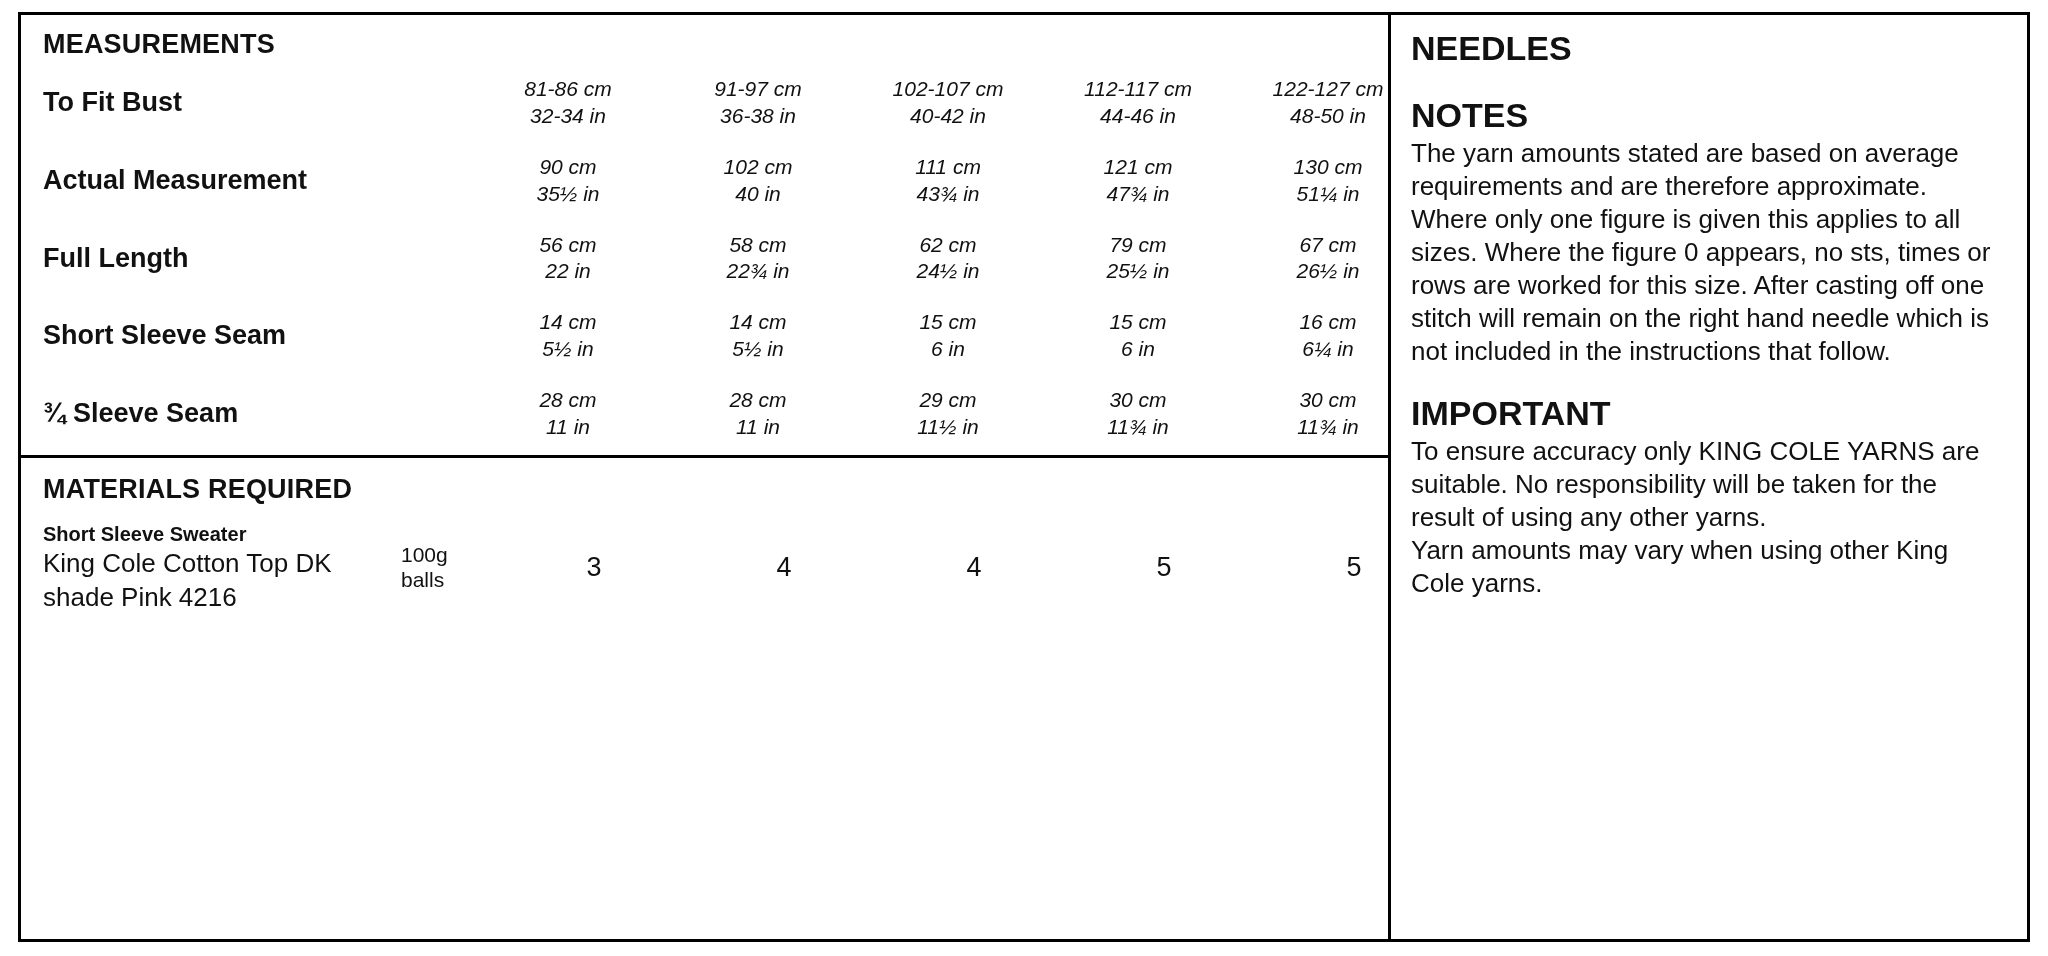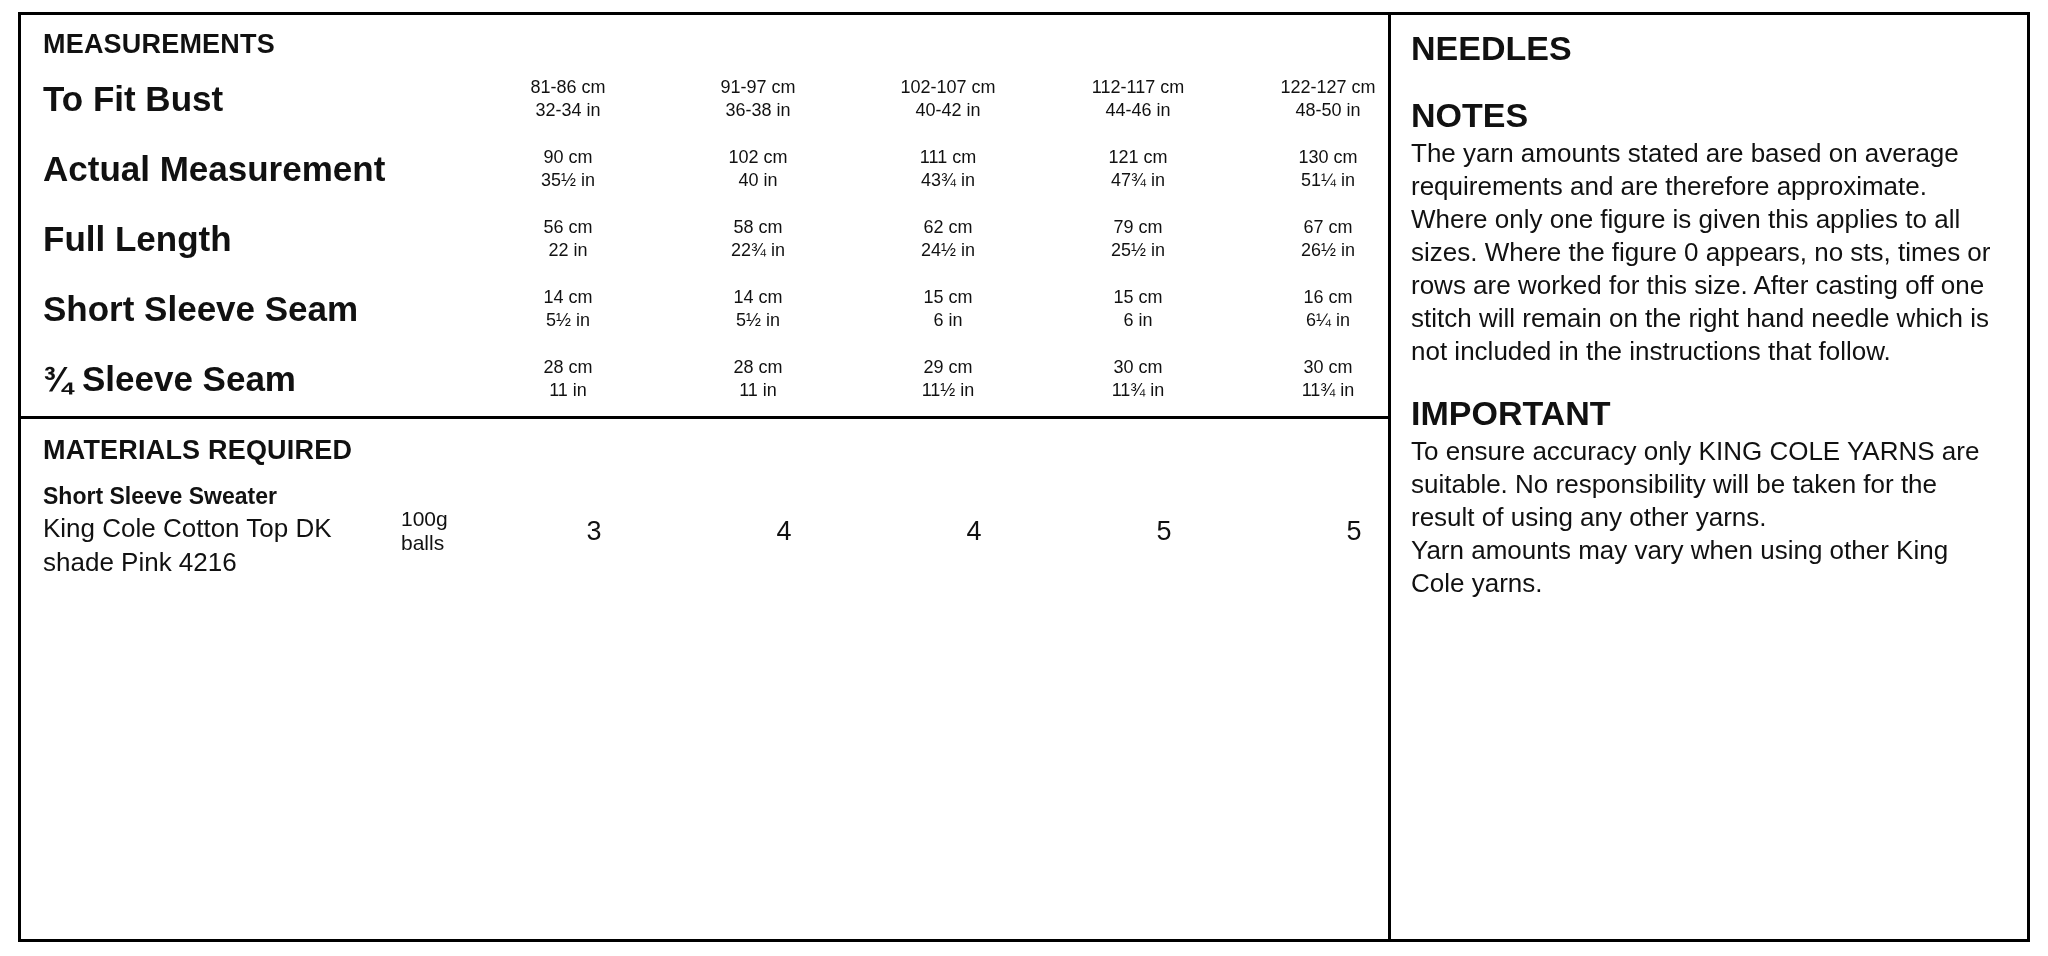--- a/index.html
+++ b/index.html
@@ -57,31 +57,32 @@
   table.meas {
     width: 100%;
     border-collapse: collapse;
     table-layout: fixed;
   }
   table.meas td {
     padding: 0;
     vertical-align: middle;
   }
   .row-label {
-    font-size: 35px;
+    font-size: 27px;
     font-weight: bold;
     width: 420px;
     padding-right: 10px !important;
     line-height: 1.25;
   }
   .val {
-    font-size: 18px;
+    font-size: 21px;
     text-align: center;
     line-height: 1.28;
     width: 190px;
+    font-style: italic;
   }
   .val .v1 { display: block; }
   .val .v2 { display: block; }
   .meas-row-space td { padding-bottom: 24px !important; }
 
   
   .materials-block {
     box-sizing: border-box;
     padding: 16px 22px 10px 22px;
     flex: 1;
@@ -99,21 +100,21 @@
   }
   .mat-name {
     width: 350px;
     font-size: 26px;
     line-height: 1.3;
     padding-right: 8px !important;
   }
   .mat-name .bold {
     font-weight: bold;
     display: block;
-    font-size: 23px;
+    font-size: 20px;
   }
   .mat-unit {
     width: 92px;
     font-size: 21px;
     line-height: 1.15;
     padding-right: 6px !important;
   }
   .mat-qty {
     font-size: 27px;
     text-align: center;

